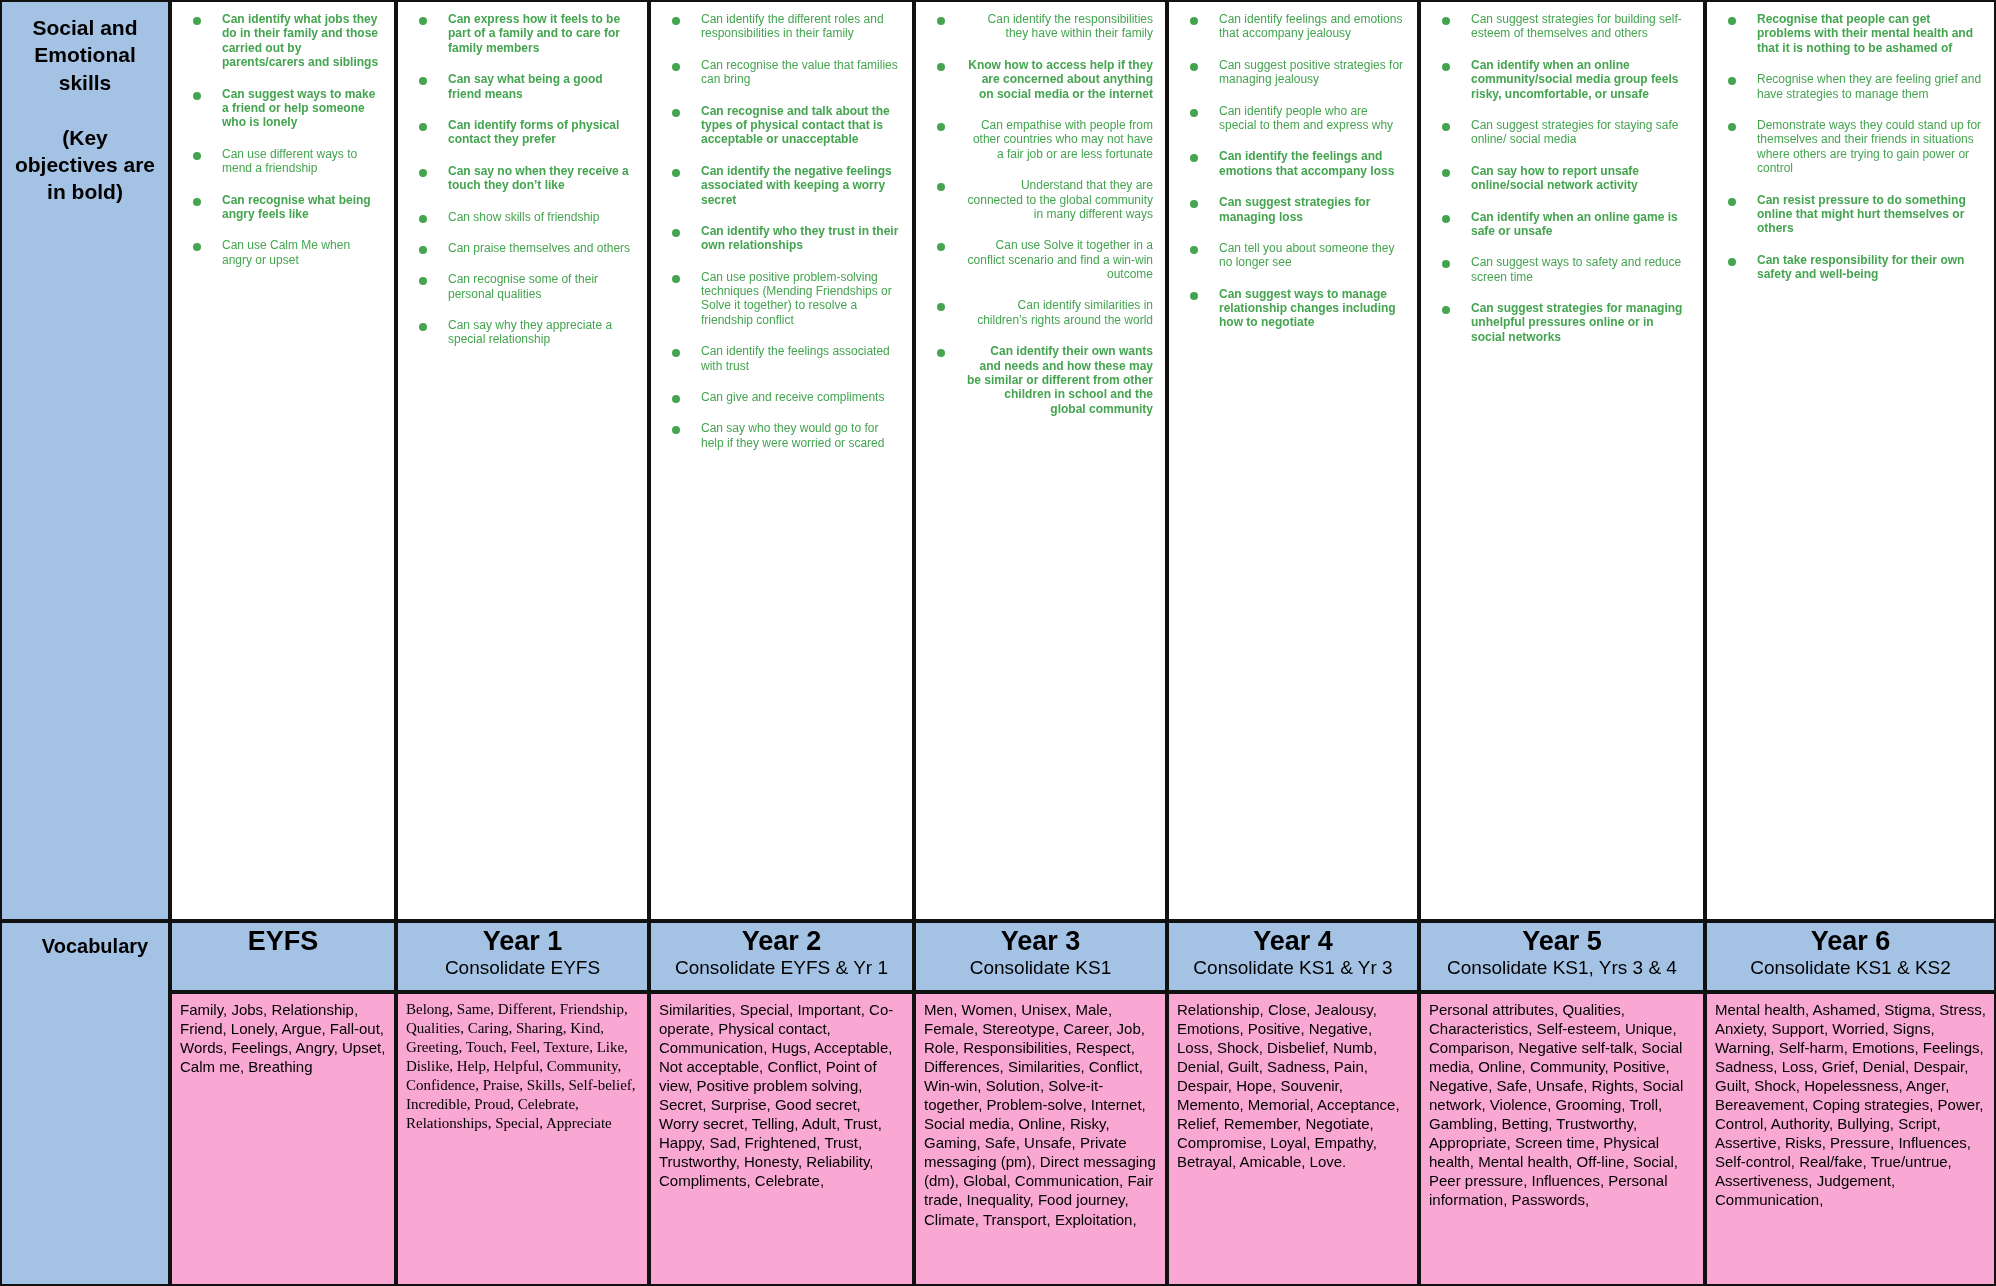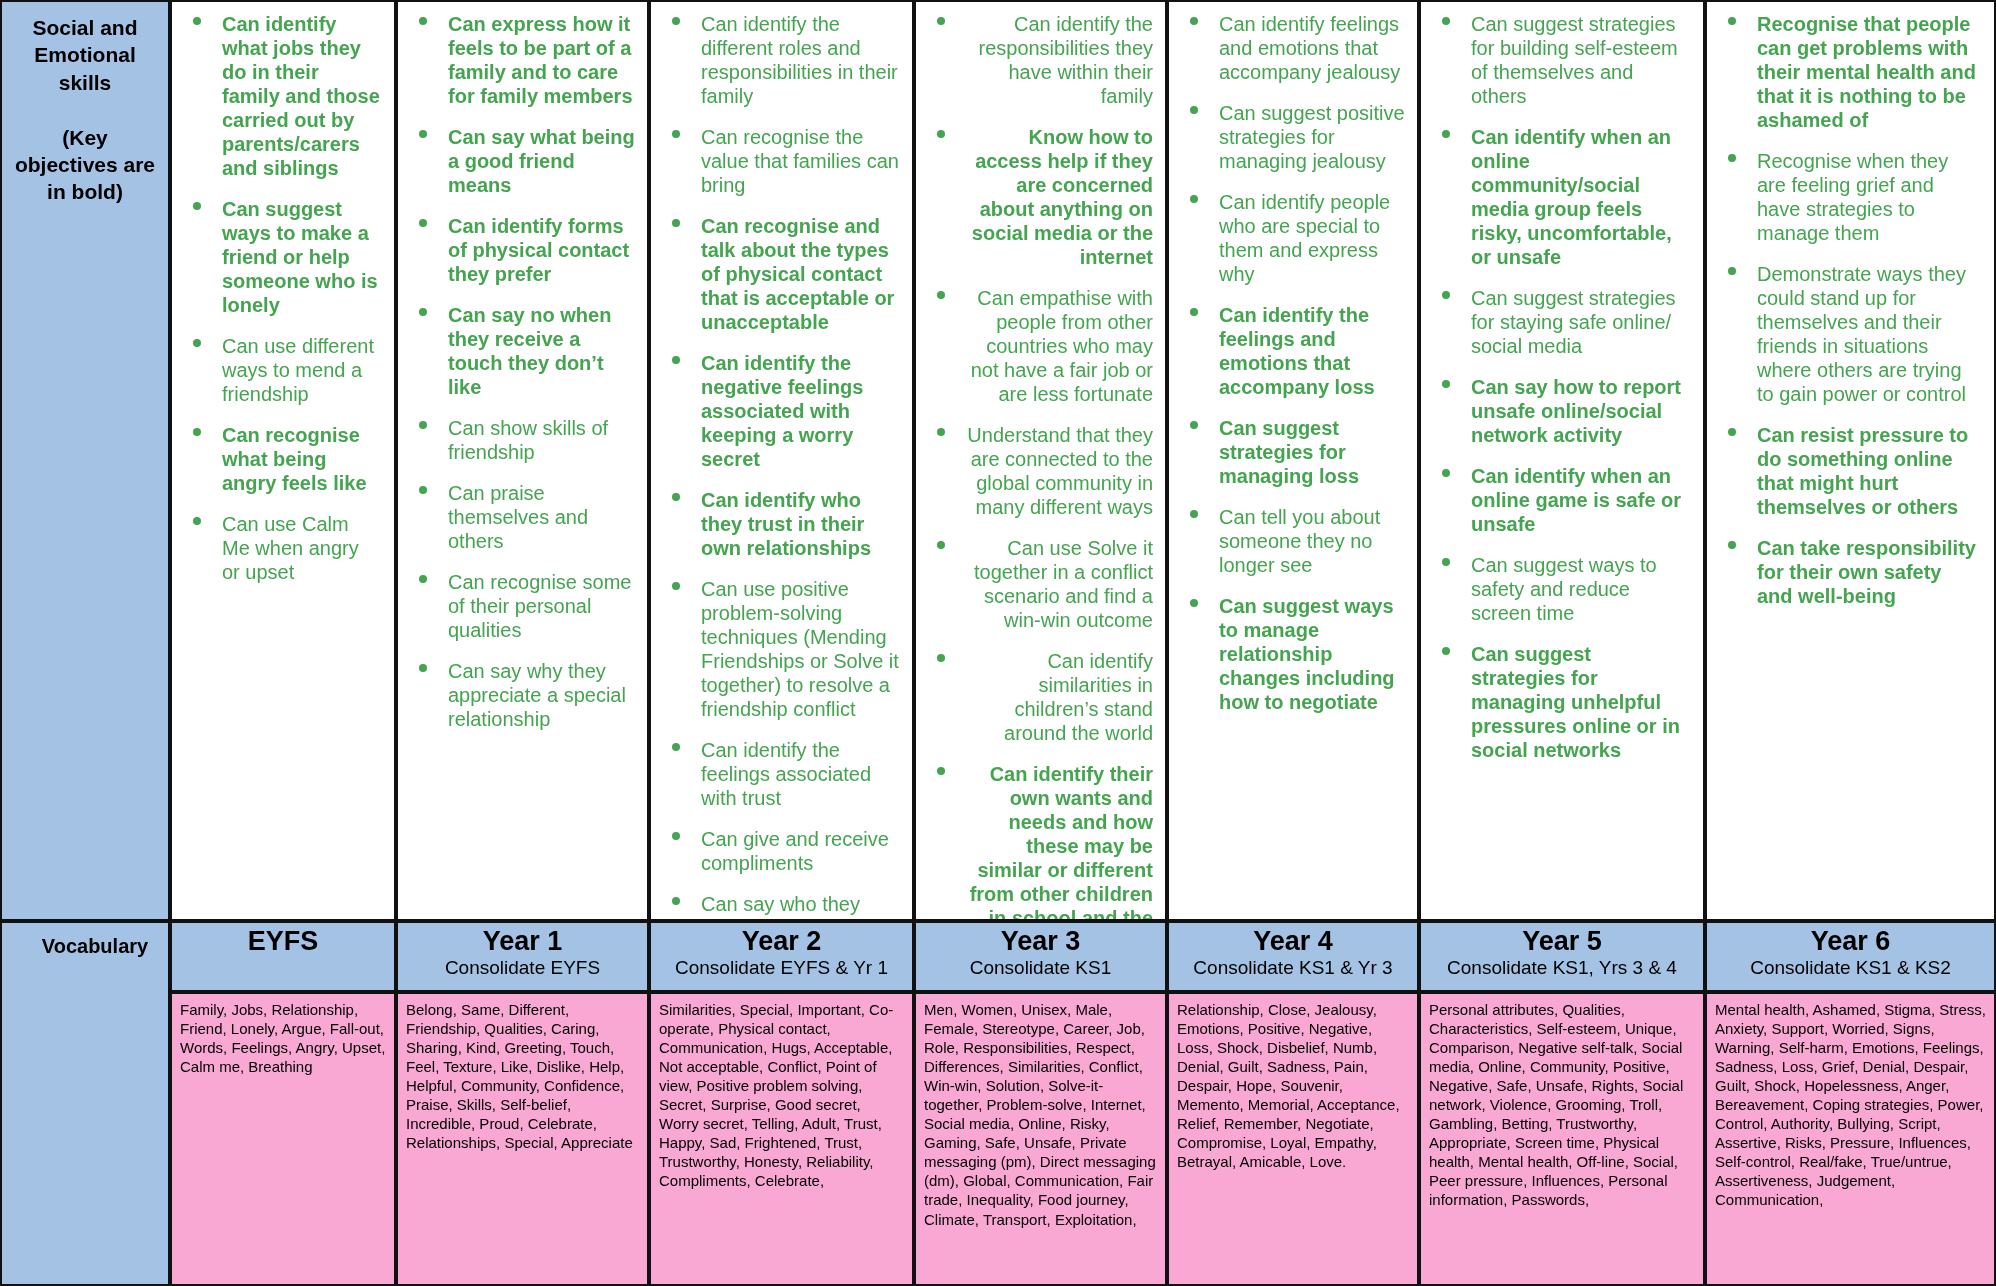--- a/index.html
+++ b/index.html
@@ -50,21 +50,21 @@
     grid-row: 1;
     background: #ffffff;
     padding: 10px 2px 0 0;
   }
   .skills-list { list-style: none; margin: 0; padding: 0; }
   .skill-item {
     display: grid;
     grid-template-columns: 50px 1fr;
     margin-bottom: 17px;
     color: var(--green, #44a44f);
-    font-size: 20px;
+    font-size: 12px;
     line-height: 1.2;
     padding-right: 10px;
   }
   .skill-item.bold { font-weight: bold; }
   .dot {
     width: 8px; height: 8px;
     border-radius: 50%;
     background: var(--green, #44a44f);
     justify-self: center;
     margin-top: 5px;
@@ -171,21 +171,21 @@
         <li class="skill-item">
           <span class="dot"></span>
           <span class="skill-text">Can say why they appreciate a special relationship</span>
         </li>
       </ul>
     </div>
     <div class="cell year-header-cell" style="grid-column: 3;">
       <div class="year-title">Year 1</div>
       <div class="year-subtitle">Consolidate EYFS</div>
     </div>
-    <div class="cell vocab-cell" style="grid-column: 3;">
+    <div class="cell vocab-cell" style="grid-column: 3; font-family: Liberation Serif, serif;">
       <div class="vocab-text">Belong, Same, Different, Friendship, Qualities, Caring, Sharing, Kind, Greeting, Touch, Feel, Texture, Like, Dislike, Help, Helpful, Community, Confidence, Praise, Skills, Self-belief, Incredible, Proud, Celebrate, Relationships, Special, Appreciate</div>
     </div>
     <div class="cell skills-cell" style="grid-column: 4;">
       <ul class="skills-list">
         <li class="skill-item">
           <span class="dot"></span>
           <span class="skill-text">Can identify the different roles and responsibilities in their family</span>
         </li>
         <li class="skill-item">
           <span class="dot"></span>
@@ -245,21 +245,21 @@
         <li class="skill-item">
           <span class="dot"></span>
           <span class="skill-text">Understand that they are connected to the global community in many different ways</span>
         </li>
         <li class="skill-item">
           <span class="dot"></span>
           <span class="skill-text">Can use Solve it together in a conflict scenario and find a win-win outcome</span>
         </li>
         <li class="skill-item">
           <span class="dot"></span>
-          <span class="skill-text">Can identify similarities in children’s stand around the world</span>
+          <span class="skill-text">Can identify similarities in children’s rights around the world</span>
         </li>
         <li class="skill-item bold">
           <span class="dot"></span>
           <span class="skill-text">Can identify their own wants and needs and how these may be similar or different from other children in school and the global community</span>
         </li>
       </ul>
     </div>
     <div class="cell year-header-cell" style="grid-column: 5;">
       <div class="year-title">Year 3</div>
       <div class="year-subtitle">Consolidate KS1</div>

